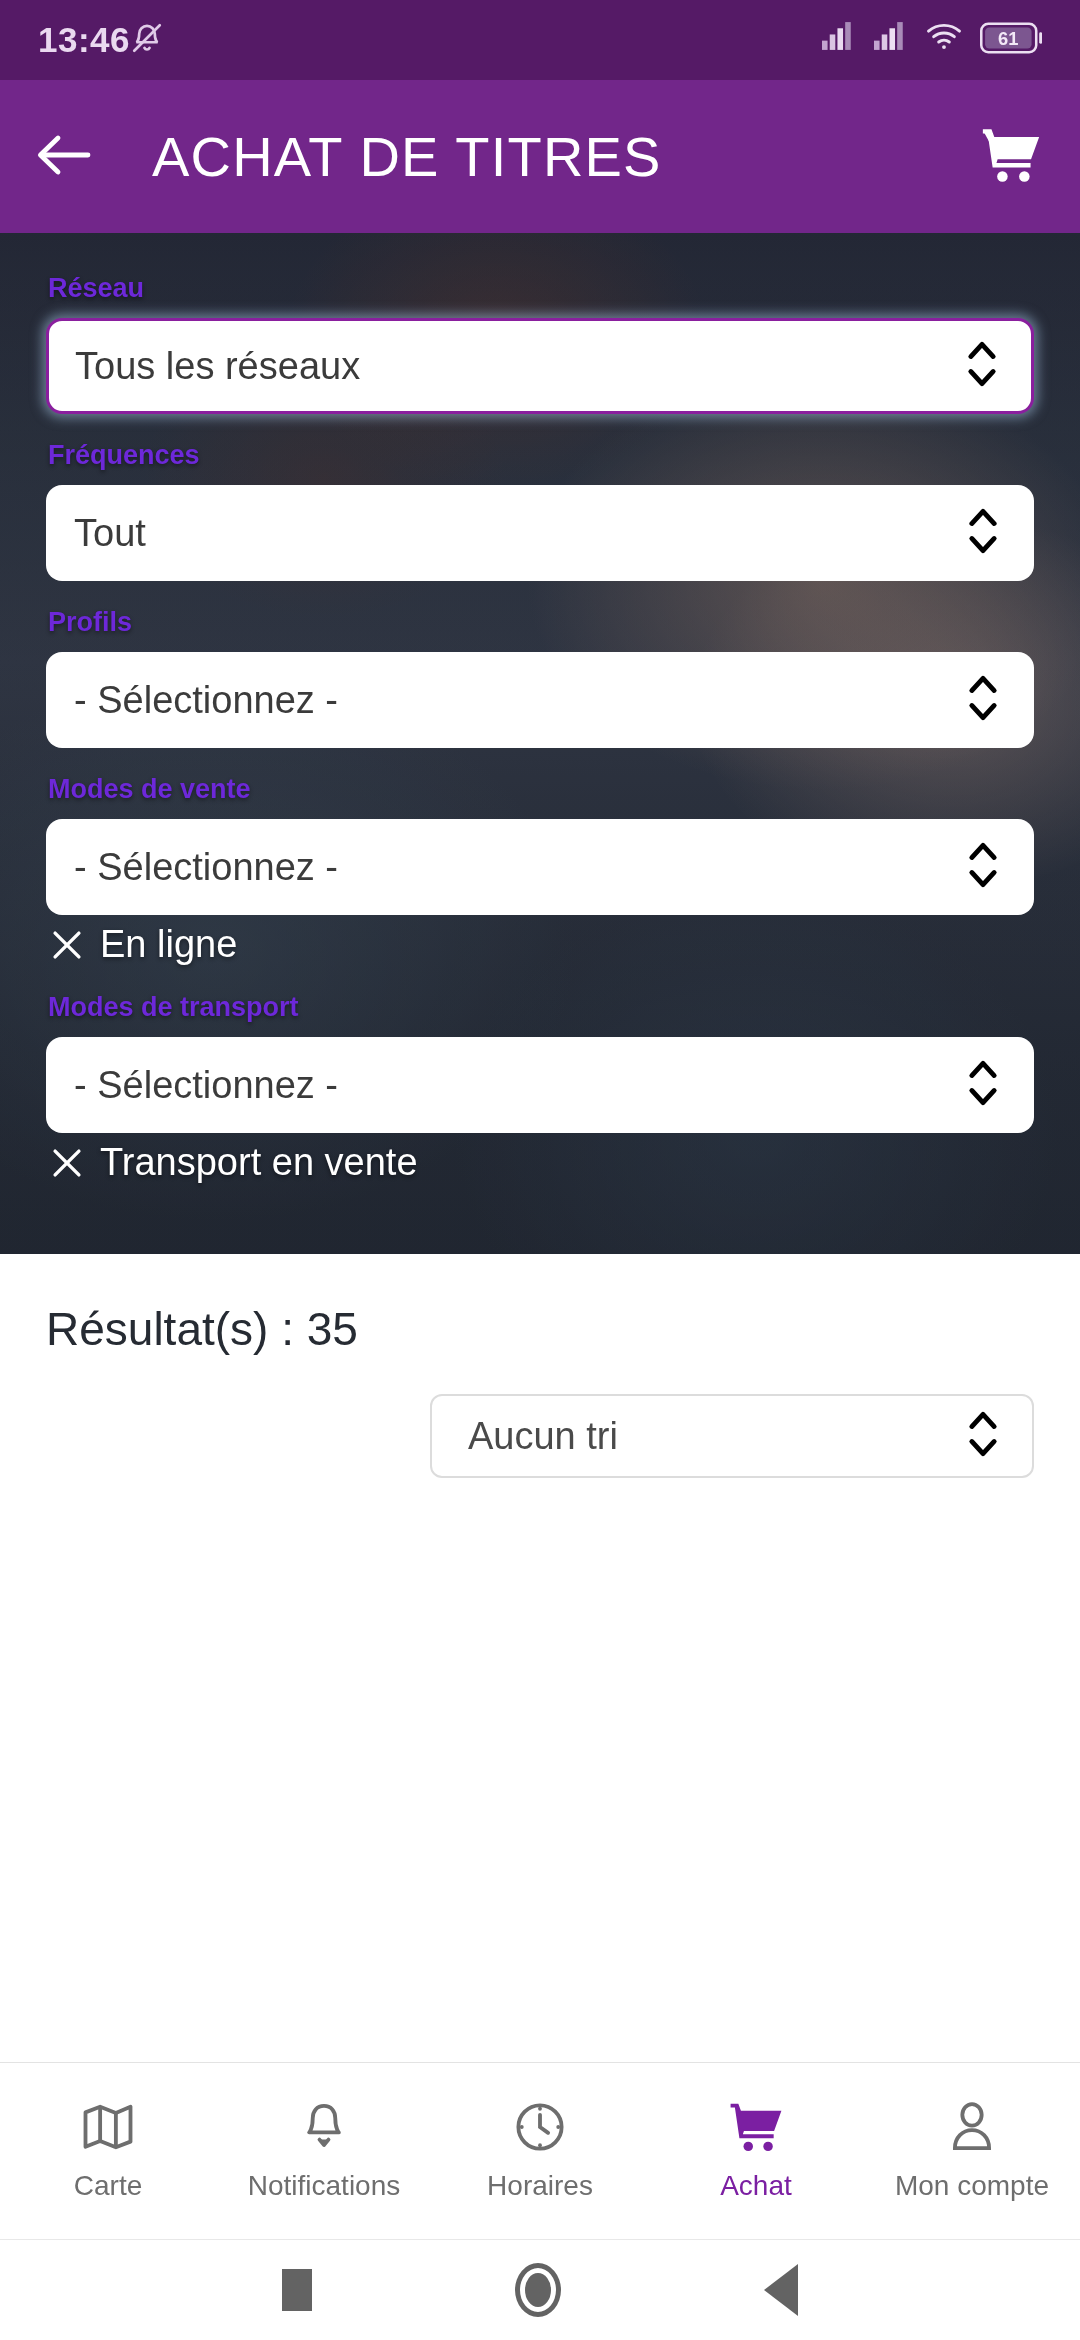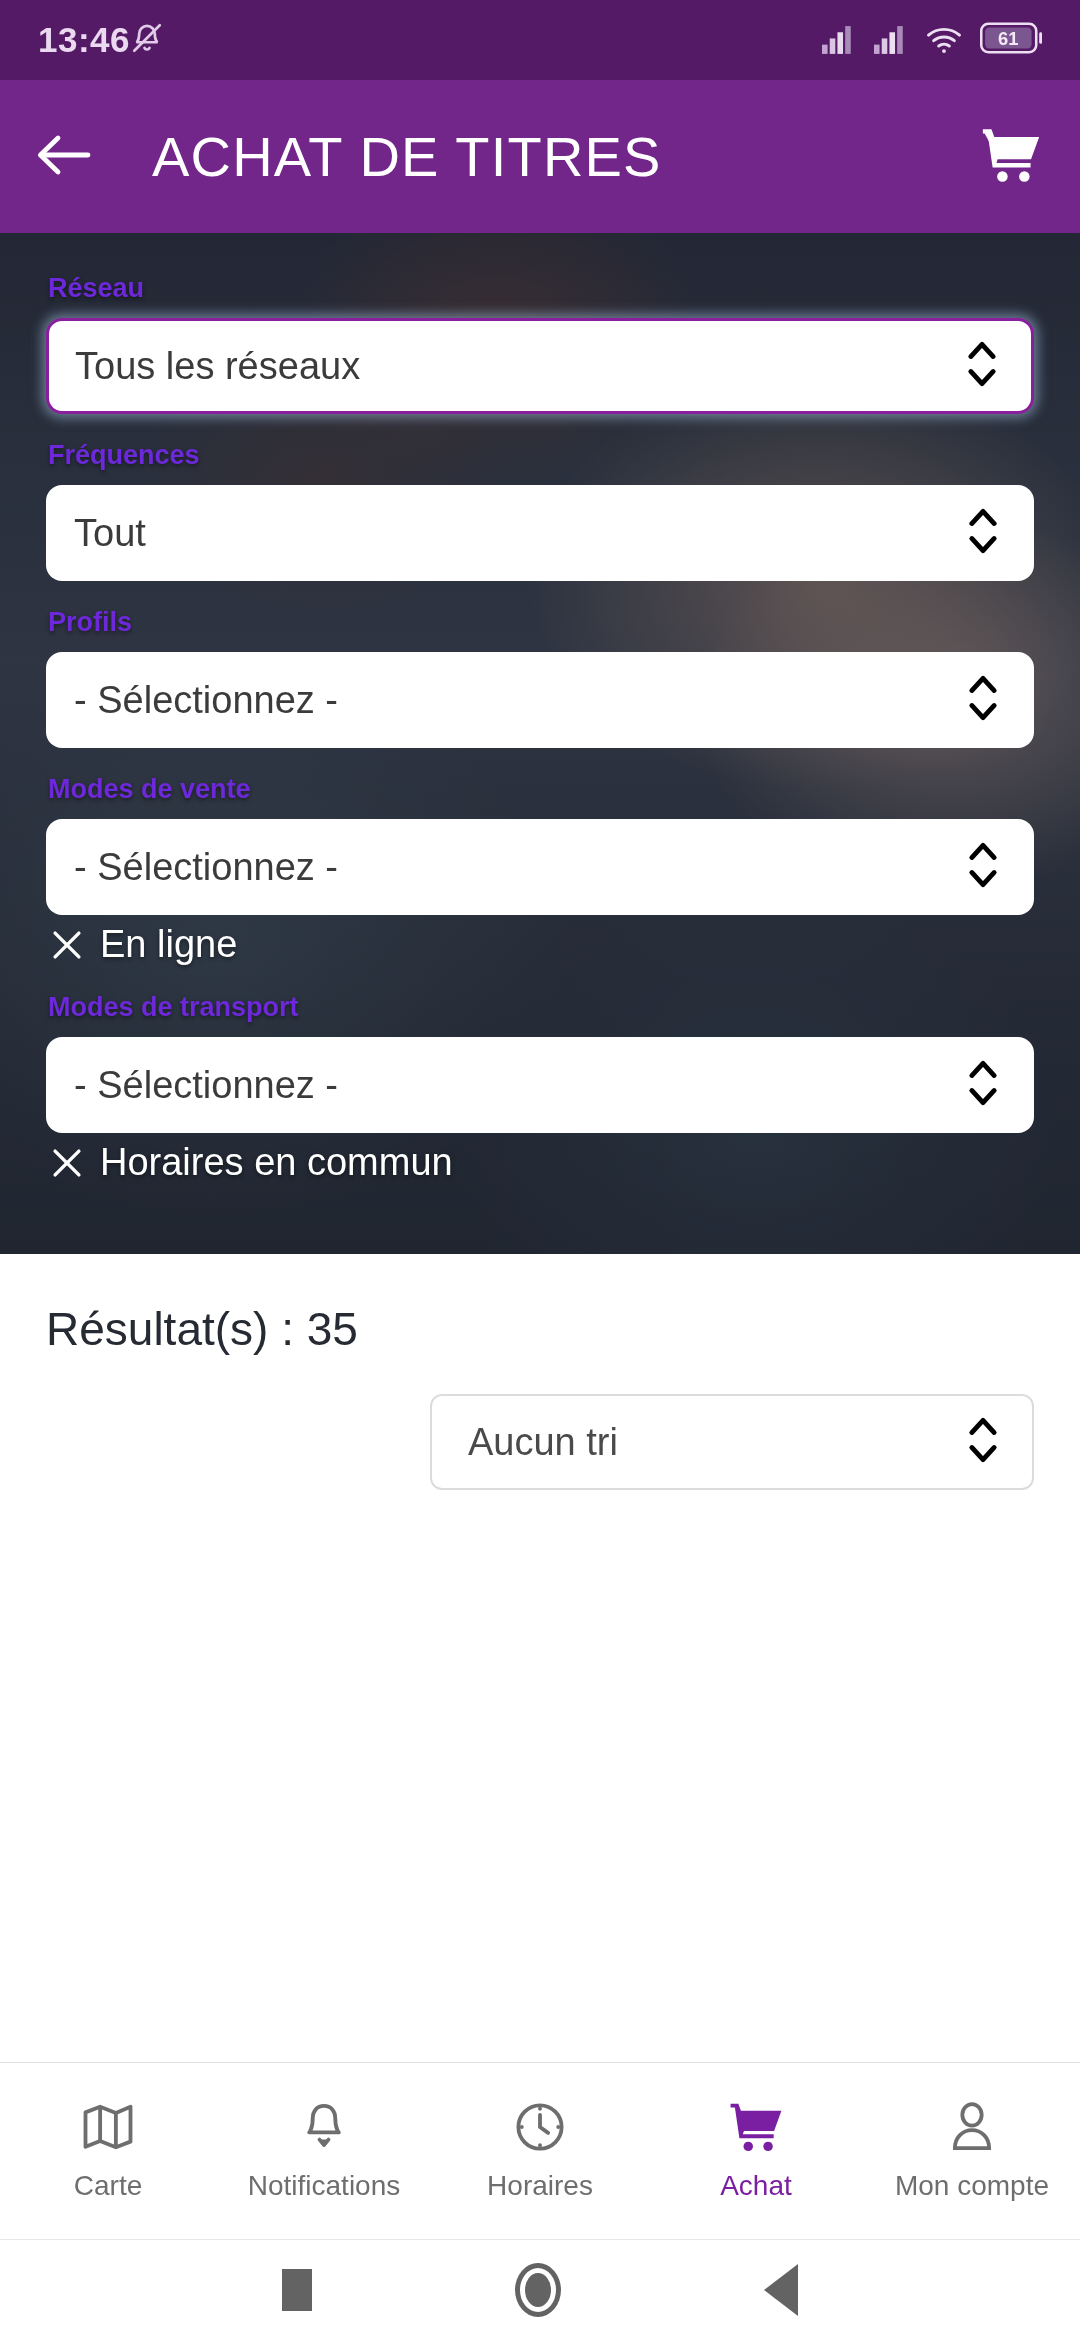--- a/index.html
+++ b/index.html
@@ -12,21 +12,21 @@
   .phone { position: relative; width: 1080px; height: 2340px; display: flex; flex-direction: column; }
 
   
   .statusbar {
     height: 80px; background: #551A66; flex: 0 0 80px;
     display: flex; align-items: center; justify-content: space-between;
     padding: 0 38px; color: #e8d6ef;
   }
   .sb-left { display: flex; align-items: center; gap: 0; justify-content: flex-end; }
   .sb-time { font-size: 35px; font-weight: bold; letter-spacing: .5px; color: #ead9f0; }
-  .sb-right { display: flex; align-items: flex-end; gap: 18px; }
+  .sb-right { display: flex; align-items: flex-start; gap: 18px; }
   .ic { display: block; }
 
   
   .appbar {
     flex: 0 0 153px; background: #72268A;
     display: flex; align-items: center; padding: 0 36px;
     position: relative;
   }
   .appbar-title {
     color: #ffffff; font-size: 56px; letter-spacing: 1.2px;
@@ -79,21 +79,21 @@
     color: #ffffff; font-size: 38px; margin: 6px 0 26px 4px;
     text-shadow: 0 2px 4px rgba(0,0,0,.45);
   }
   .tag-x { width: 34px; height: 34px; display:block; }
 
   
   .results { flex: 1 1 auto; background: #ffffff; padding: 48px 46px 0 46px; }
   .results-title { font-size: 46px; font-weight: normal; color: #262b33; margin-bottom: 38px; }
   .sort-row { display: flex; justify-content: flex-end; }
   .sort-select {
-    position: relative; width: 604px; height: 96px; background:#fff;
+    position: relative; width: 604px; height: 84px; background:#fff;
     border: 2px solid #dcdcdc; border-radius: 12px;
     display: flex; align-items: center; padding: 15px 36px;
   }
   .sort-value { font-size: 38px; color: #4a4a4a; }
 
   
   .bottomnav {
     flex: 0 0 178px; background: #ffffff;
     border-top: 1px solid #e3e3e3; border-bottom: 1px solid #e8e8e8;
     display: flex; align-items: center;
@@ -271,21 +271,21 @@
         </div>
       </div>
 
       <div class="tag">
         <span class="tag-x">
           <svg width="34" height="34" viewBox="0 0 20 20" fill="none" stroke="#ffffff" stroke-width="2" stroke-linecap="round">
             <line x1="3" y1="3" x2="17" y2="17"></line>
             <line x1="17" y1="3" x2="3" y2="17"></line>
           </svg>
         </span>
-        <span>Horaires en commun</span>
+        <span>Transport en vente</span>
       </div>
 
     </div>
   </div>
 
   <div class="results">
     <div class="results-title">Résultat(s) : 35</div>
     <div class="sort-row">
       <div class="sort-select">
         <span class="sort-value">Aucun tri</span>

